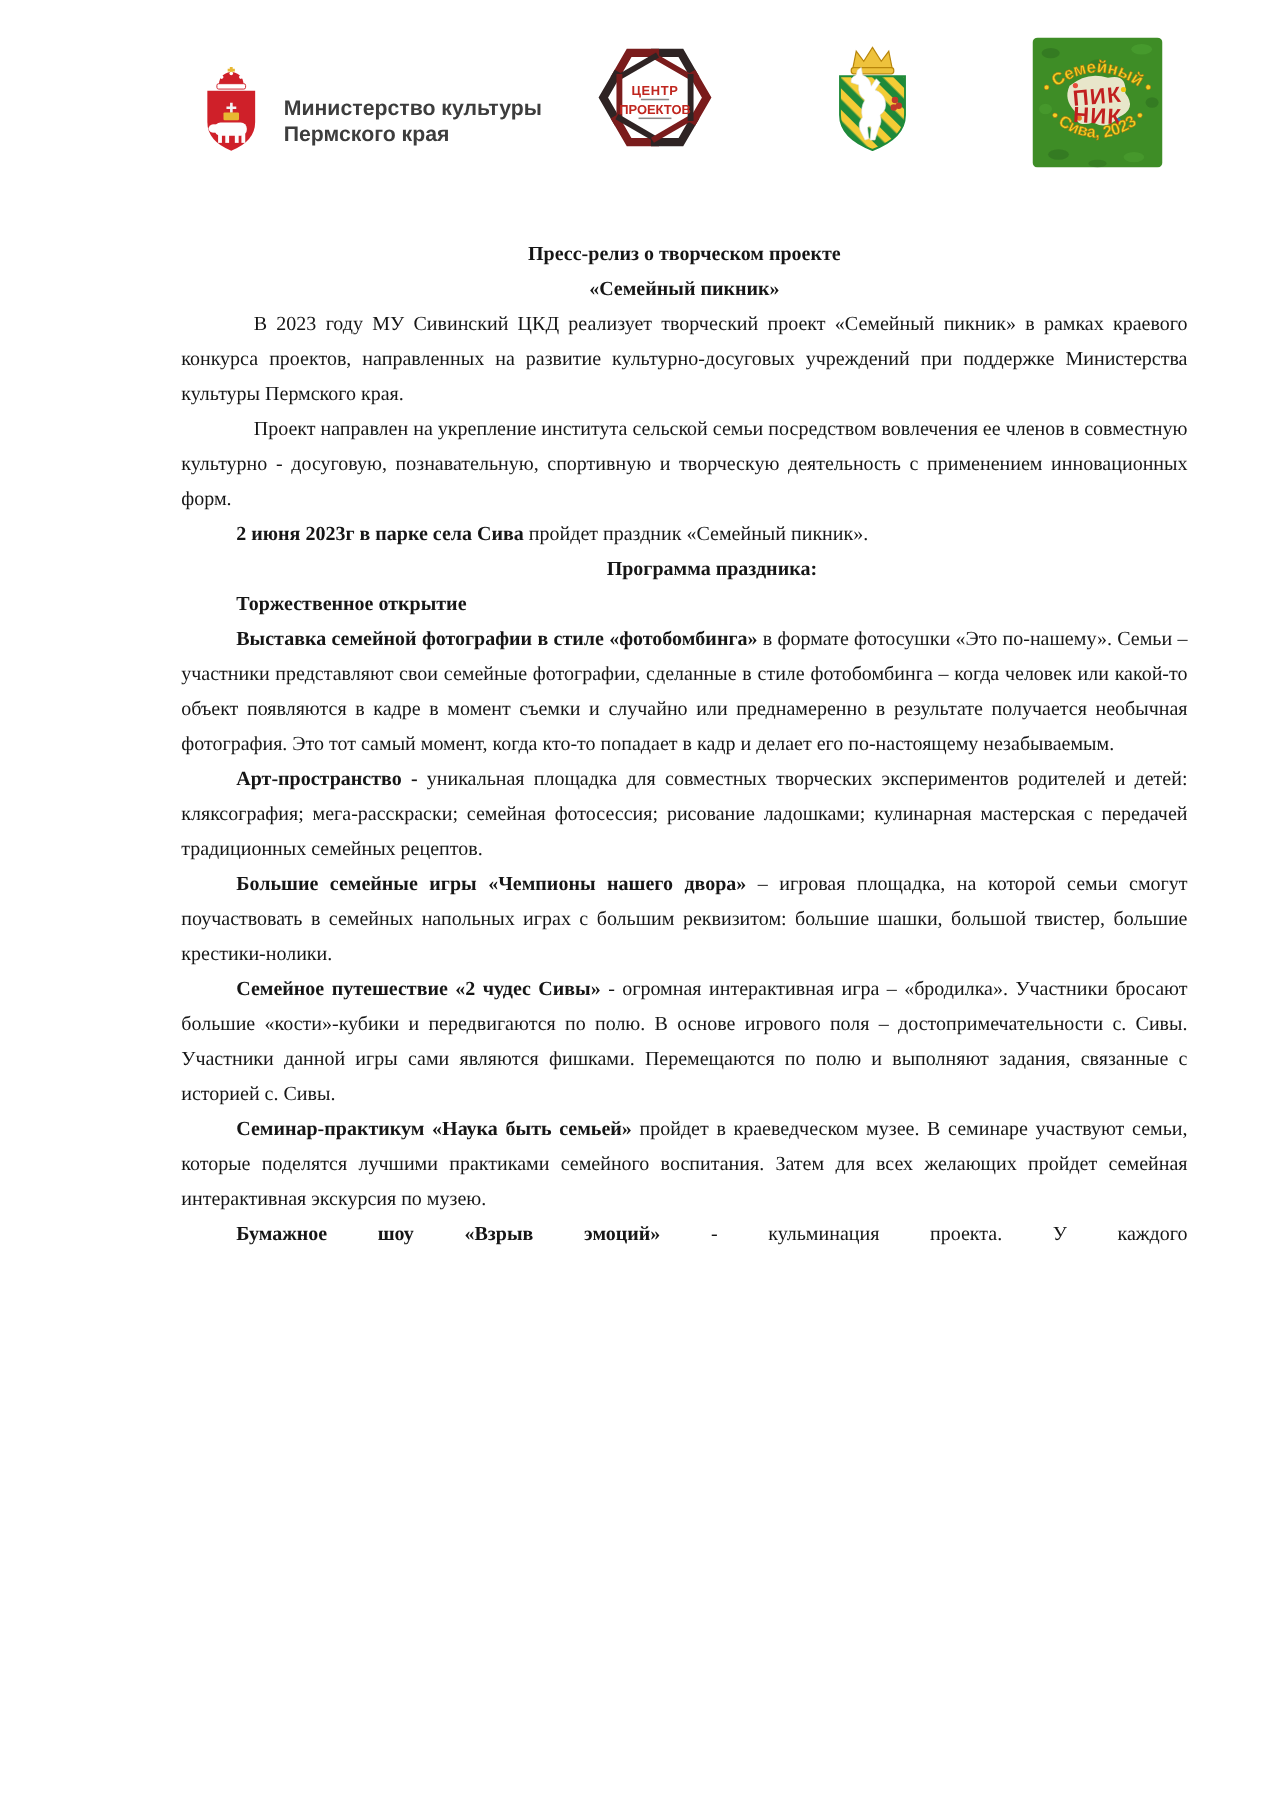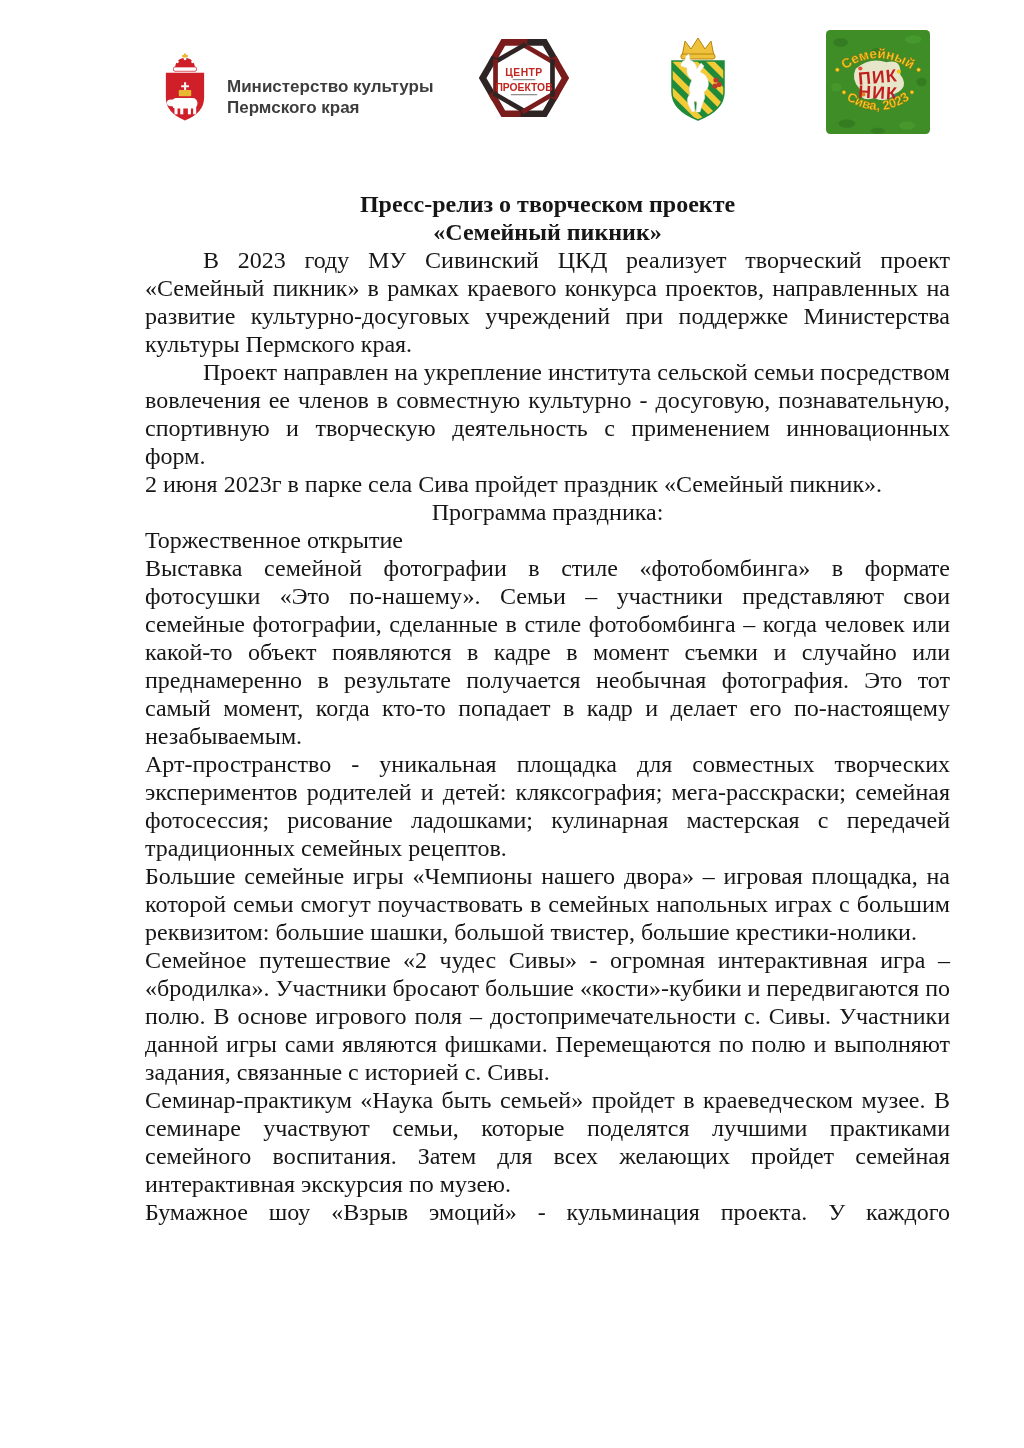--- a/index.html
+++ b/index.html
@@ -6,27 +6,27 @@
   .page{position:relative;width:1024px;height:1448px;background:#ffffff;overflow:hidden;
         font-family:"Liberation Serif",serif;color:#161616;margin:0 auto;}
   .header{position:absolute;left:0;top:0;width:1024px;height:190px;}
   .logo{position:absolute;}
   .ministry{left:163px;top:52px;display:flex;align-items:flex-start;}
   .ministry-text{font-family:"Liberation Sans",sans-serif;font-weight:bold;color:#3d3d3d;
                  font-size:17px;line-height:21px;margin:24px 0 0 20px;white-space:nowrap;}
   .hex-logo{left:477px;top:36px;}
   .siva-logo{left:667px;top:32px;}
   .picnic-logo{left:826px;top:30px;}
-  .docbody{position:absolute;left:145px;top:190px;width:805px;font-size:24px;line-height:28px;}
+  .docbody{position:absolute;left:145px;top:190px;width:805px;font-size:16px;line-height:28px;}
   .t-line{text-align:center;font-weight:bold;}
   .para{margin:0;text-align:justify;}
   .para.indent{text-indent:58px;}
   .para.center{text-align:center;}
   .para.cut{text-align-last:justify;}
-  b{font-weight:normal;}
+  b{font-weight:bold;margin-left:44px;}
 </style>
 </head>
 <body>
 
 <div class="page">
 
   <div class="header">
 
     <div class="logo ministry">
       <svg viewBox="0 0 46 74" width="44" height="72">

